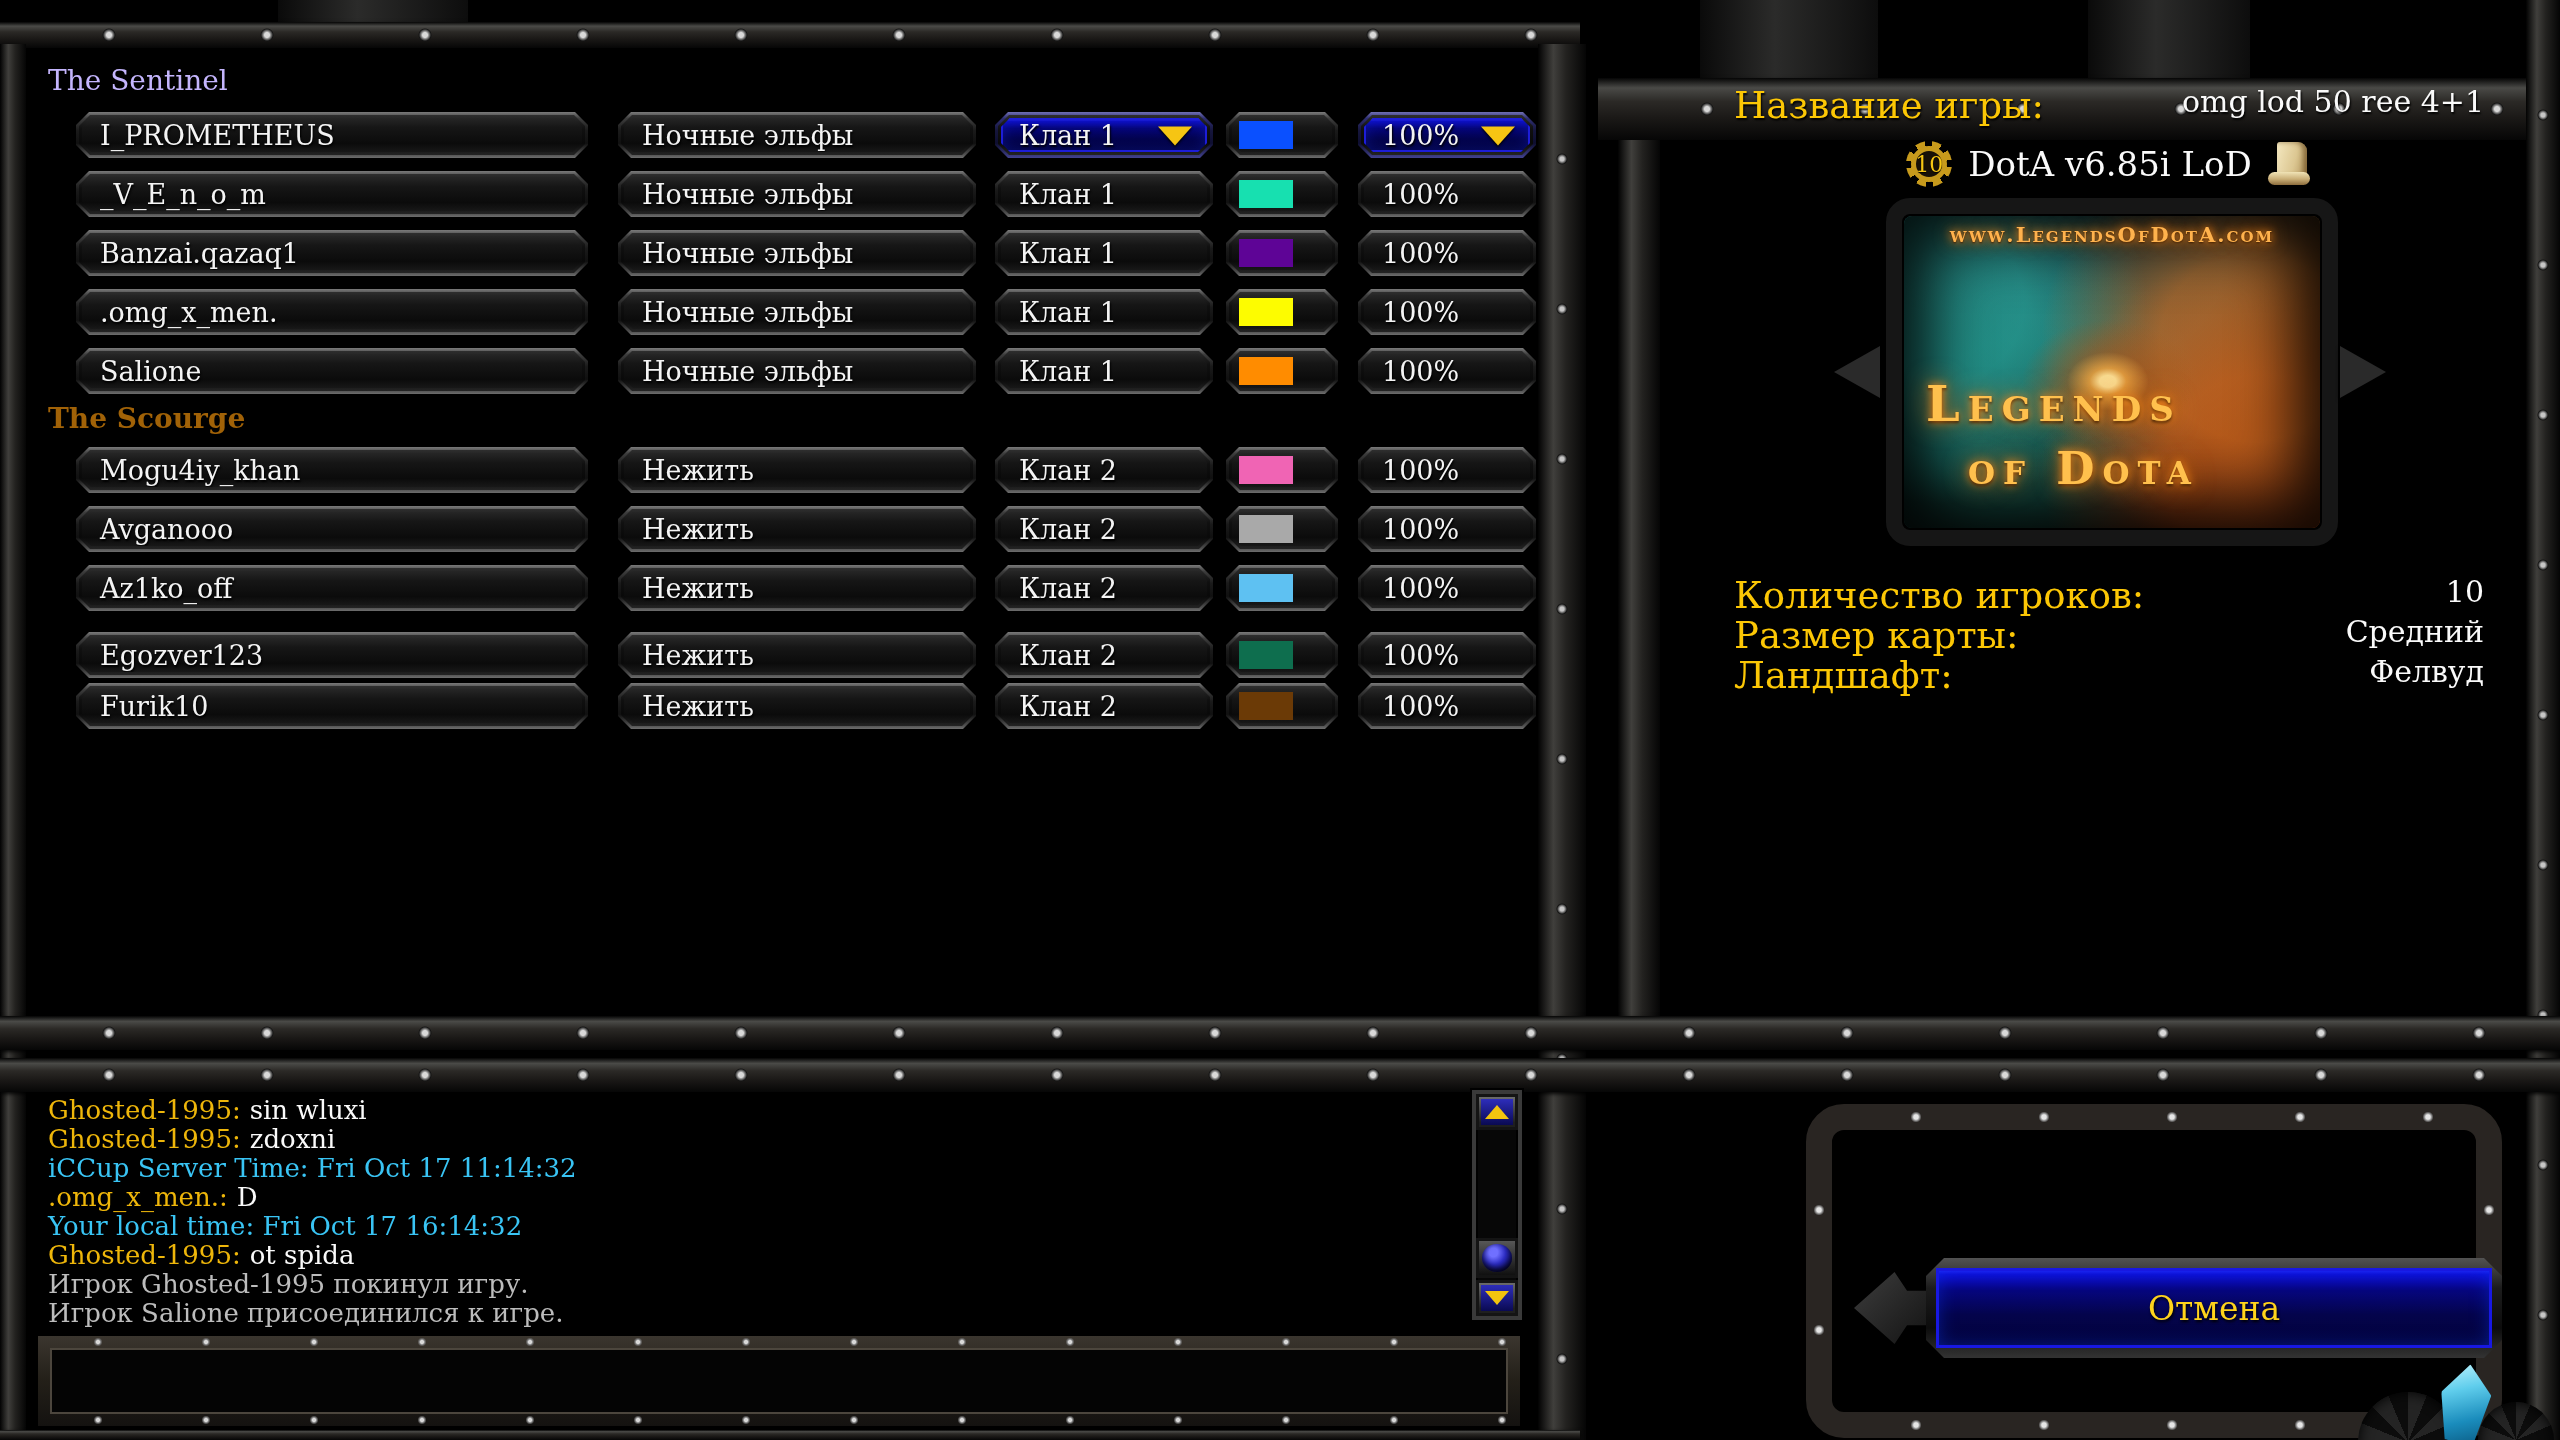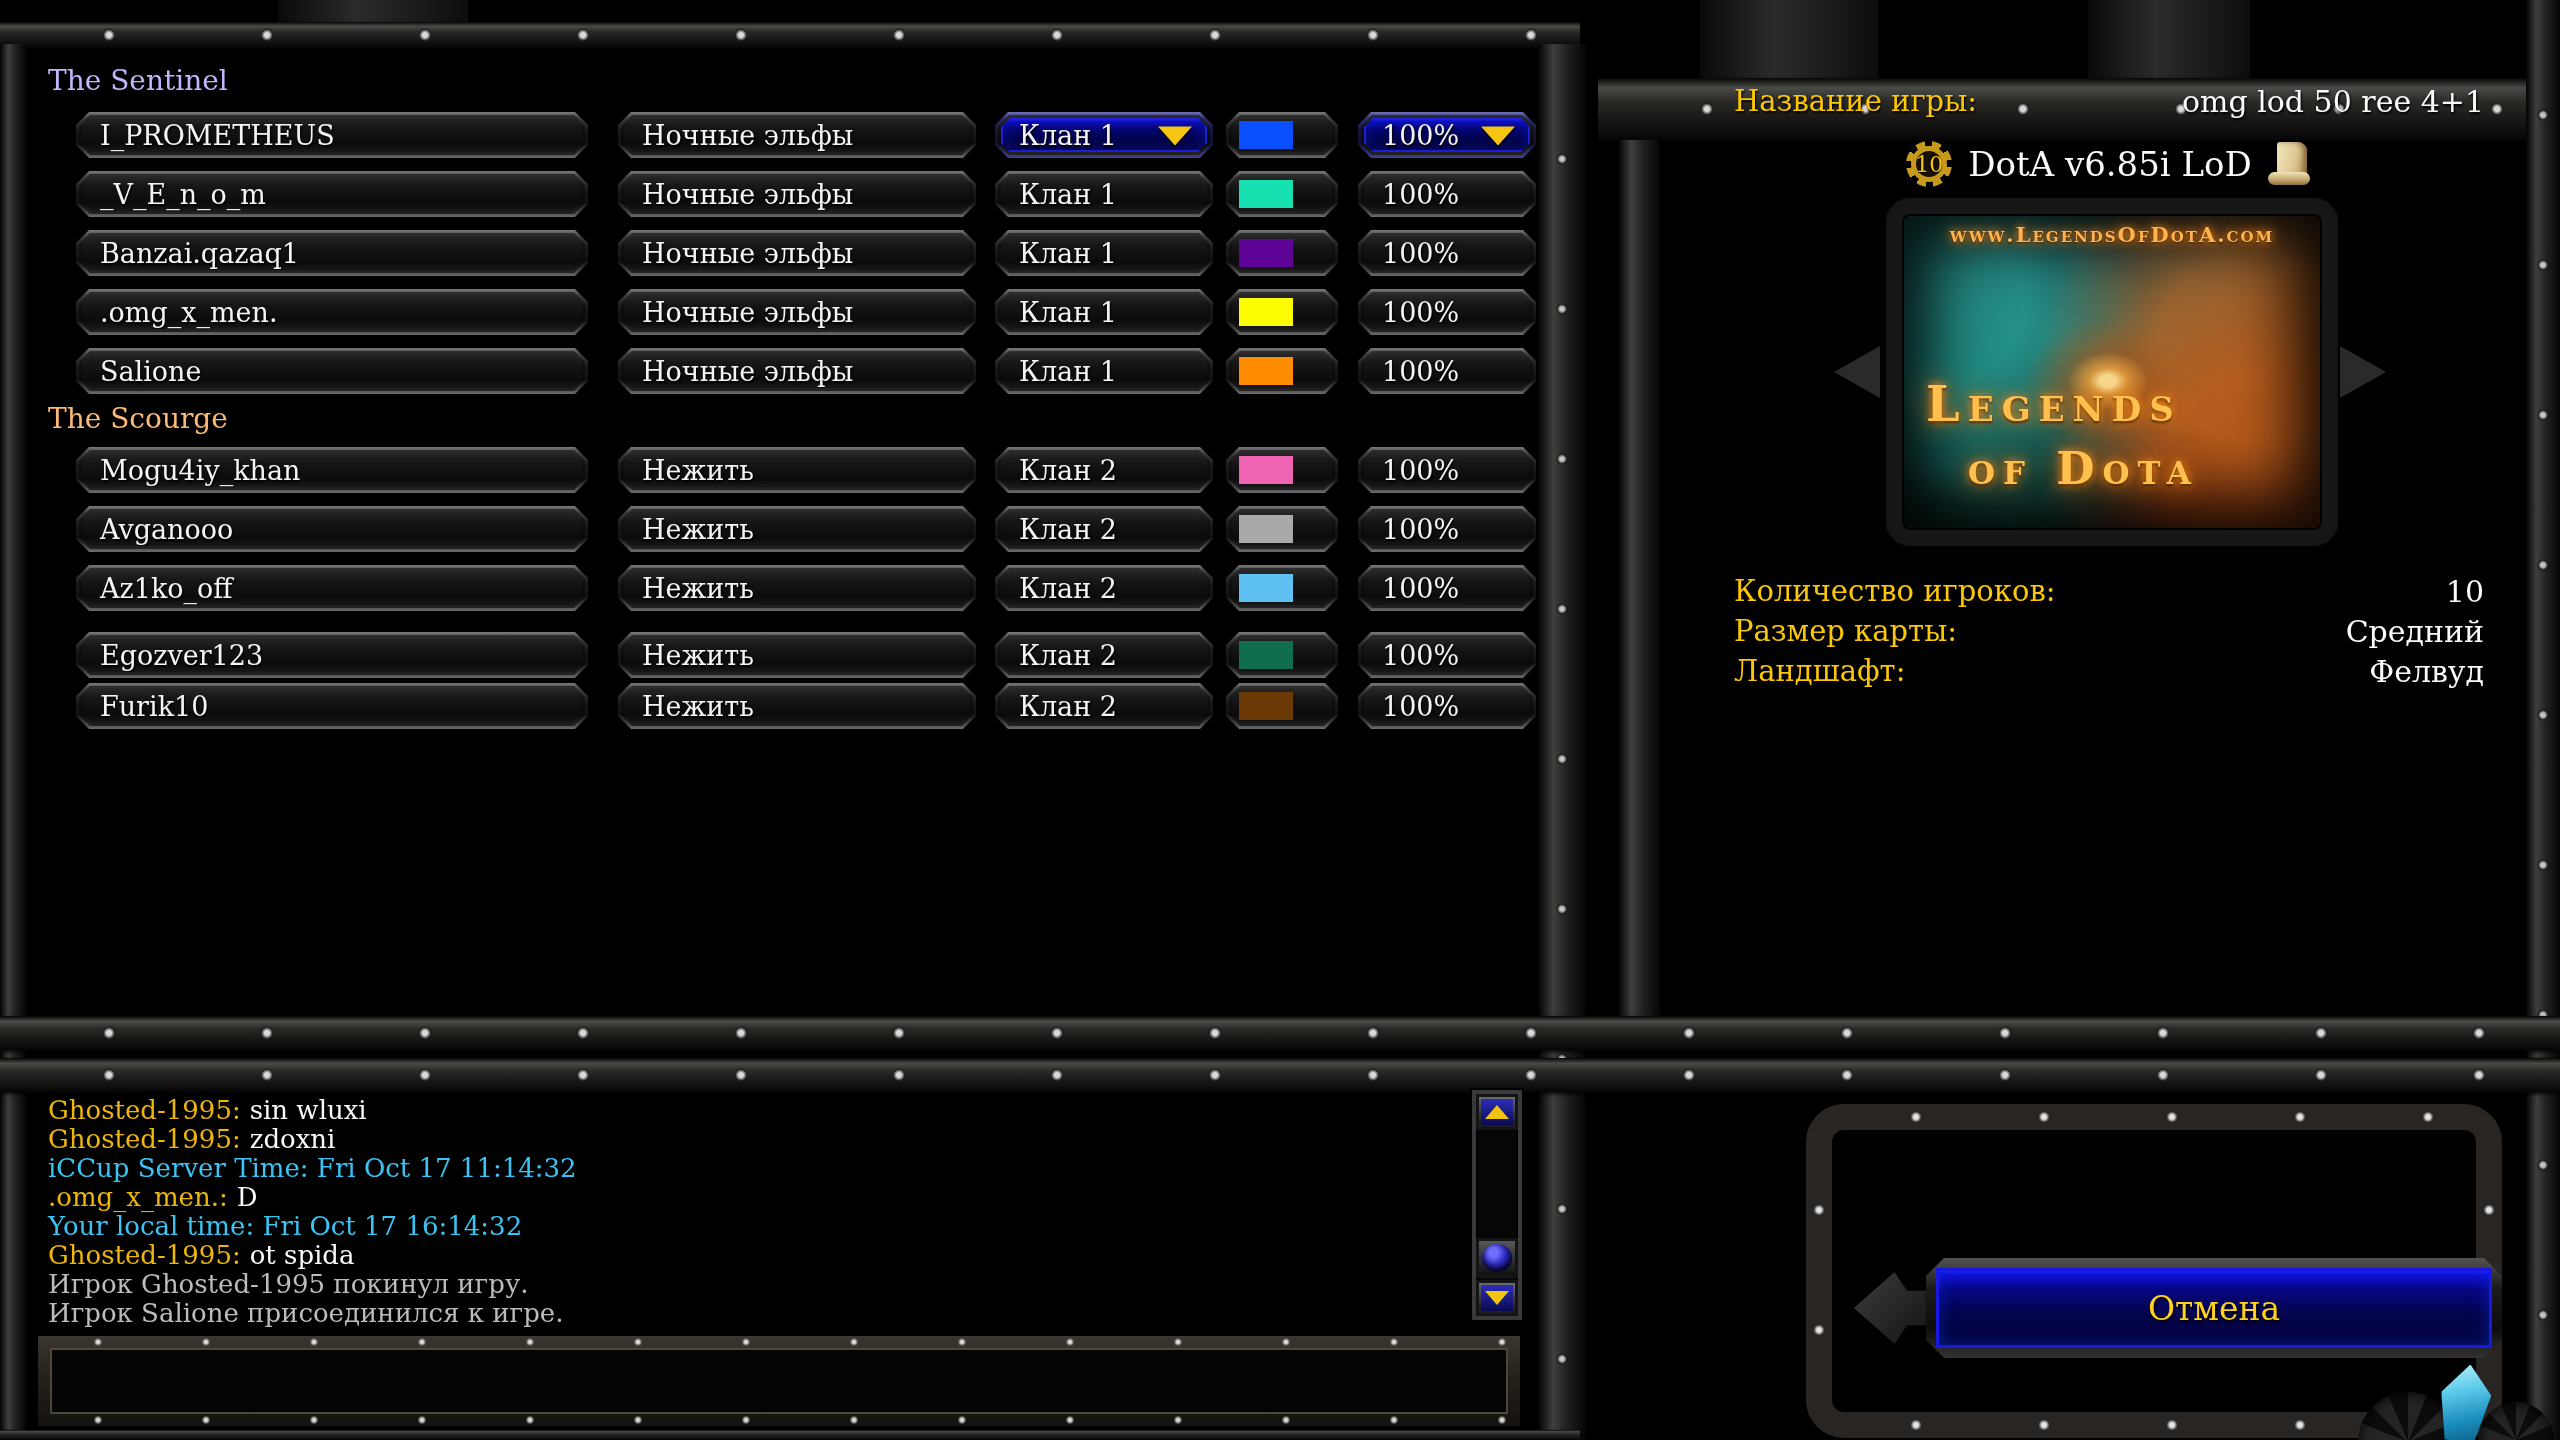--- a/index.html
+++ b/index.html
@@ -50,21 +50,21 @@
   .sb-thumb{position:absolute;left:4px;right:4px;top:148px;height:40px;background:linear-gradient(180deg,#575757,#101010);border:3px solid #141414;box-sizing:border-box;}
   .sb-thumb .orb{position:absolute;inset:3px;border-radius:50%;background:radial-gradient(circle at 38% 30%,#7070ff 0 16%,#2c2cc2 45%,#0c0c62 76%,#050532 100%);box-shadow:inset 0 -3px 6px rgba(0,0,0,.85);}
 
   
   .inbox{position:absolute;left:36px;top:1334px;width:1486px;height:94px;background:linear-gradient(180deg,#3b362f,#242019 48%,#141210);border:2px solid #000;box-sizing:border-box;}
   .inbox .riv-t,.inbox .riv-b{position:absolute;left:6px;right:6px;height:12px;background-image:radial-gradient(circle 4px at 50% 50%,#d8d8d8 0 1.6px,#6f6f6f 3px,rgba(0,0,0,0) 4.5px);background-size:108px 100%;background-repeat:repeat-x;}
   .inbox .riv-t{top:0;} .inbox .riv-b{bottom:0;}
   .inbox input{position:absolute;left:12px;right:12px;top:12px;bottom:12px;width:calc(100% - 24px);background:#040404;border:2px solid #4c463d;color:#f5f5f5;font:inherit;font-size:27px;padding:0 14px;box-sizing:border-box;outline:none;}
 
   
-  .gi-label{position:absolute;left:1734px;color:#fcc705;font-size:29px;text-shadow:1px 2px 2px #000;white-space:nowrap;}
+  .gi-label{position:absolute;left:1734px;color:#fcc705;font-size:37px;text-shadow:1px 2px 2px #000;white-space:nowrap;}
   .gi-value{position:absolute;right:76px;color:#fafafa;font-size:30px;text-shadow:1px 2px 2px #000;white-space:nowrap;text-align:right;}
   .map-title-row{position:absolute;left:1690px;top:136px;width:840px;height:56px;display:flex;align-items:center;justify-content:center;gap:16px;}
   .map-title{font-size:34px;color:#fafafa;text-shadow:1px 2px 3px #000;}
   .gear{position:relative;width:46px;height:46px;border-radius:50%;background:repeating-conic-gradient(from 8deg,#c79a1c 0 26deg,rgba(0,0,0,0) 26deg 45deg);}
   .gear::before{content:'';position:absolute;inset:5px;border-radius:50%;background:#171007;border:5px solid #c79a1c;box-sizing:border-box;}
   .gear span{position:absolute;inset:0;display:flex;align-items:center;justify-content:center;color:#f7c613;font-size:22px;z-index:1;text-shadow:0 1px 1px #000;}
   .scrollicon{position:relative;width:46px;height:44px;}
   .scrollicon .sbody{position:absolute;left:9px;top:0;width:30px;height:34px;background:linear-gradient(105deg,#f4e8c0,#dcc792 58%,#b3955c);border-radius:3px 9px 2px 2px;box-shadow:inset -4px 0 5px rgba(90,60,20,.55);}
   .scrollicon .sroll{position:absolute;left:0;bottom:1px;width:42px;height:13px;border-radius:7px;background:linear-gradient(180deg,#f0e3b6,#c9ae76 55%,#8d6d3d);}
 
@@ -275,21 +275,21 @@
       </div>
     </div>
   <div class="plate c-hand">
       <div class="bez"></div>
       <div class="face">
         <span>100%</span>
       </div>
     </div>
 </div>
 
-<div class="team-h" style="top: 402px; color: #fdba74;">The Scourge</div>
+<div class="team-h" style="top: 402px; color: #a16207; font-weight: bold;">The Scourge</div>
 
 <div class="row" style="top:447px;">
   <div class="plate c-name">
       <div class="bez"></div>
       <div class="face">
         <span>Mogu4iy_khan</span>
       </div>
     </div>
   <div class="plate c-race">
       <div class="bez"></div>

